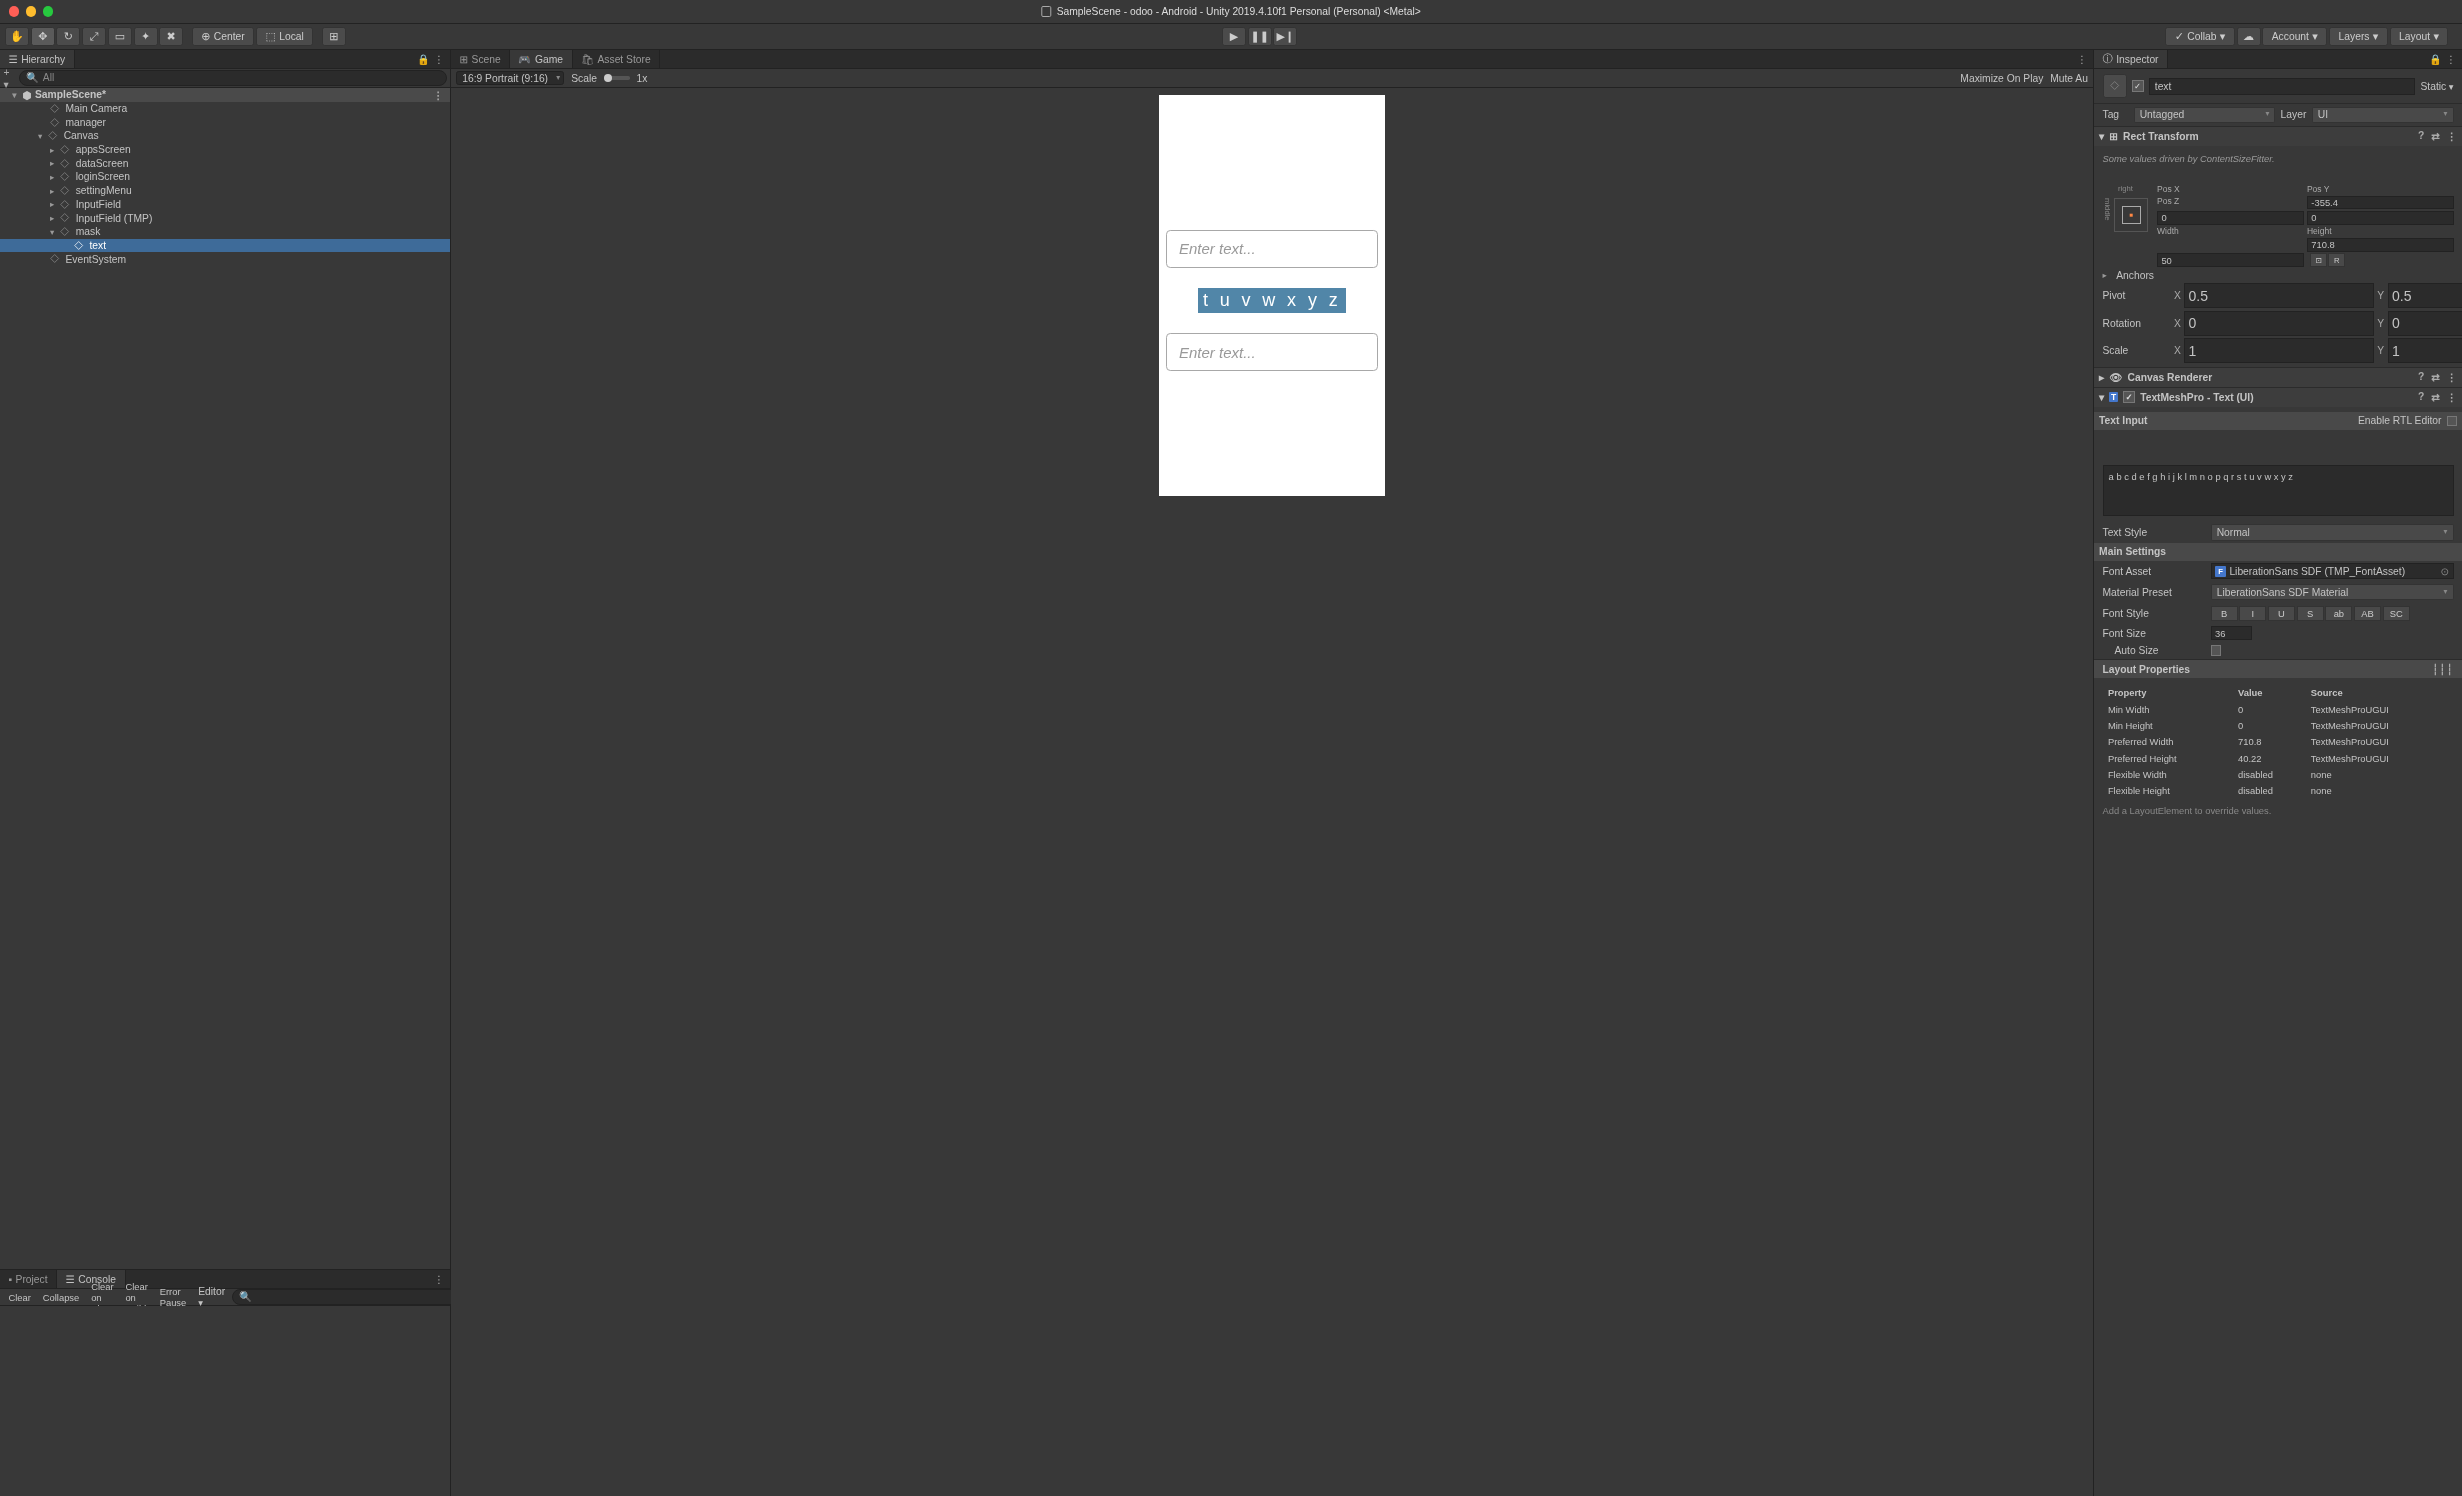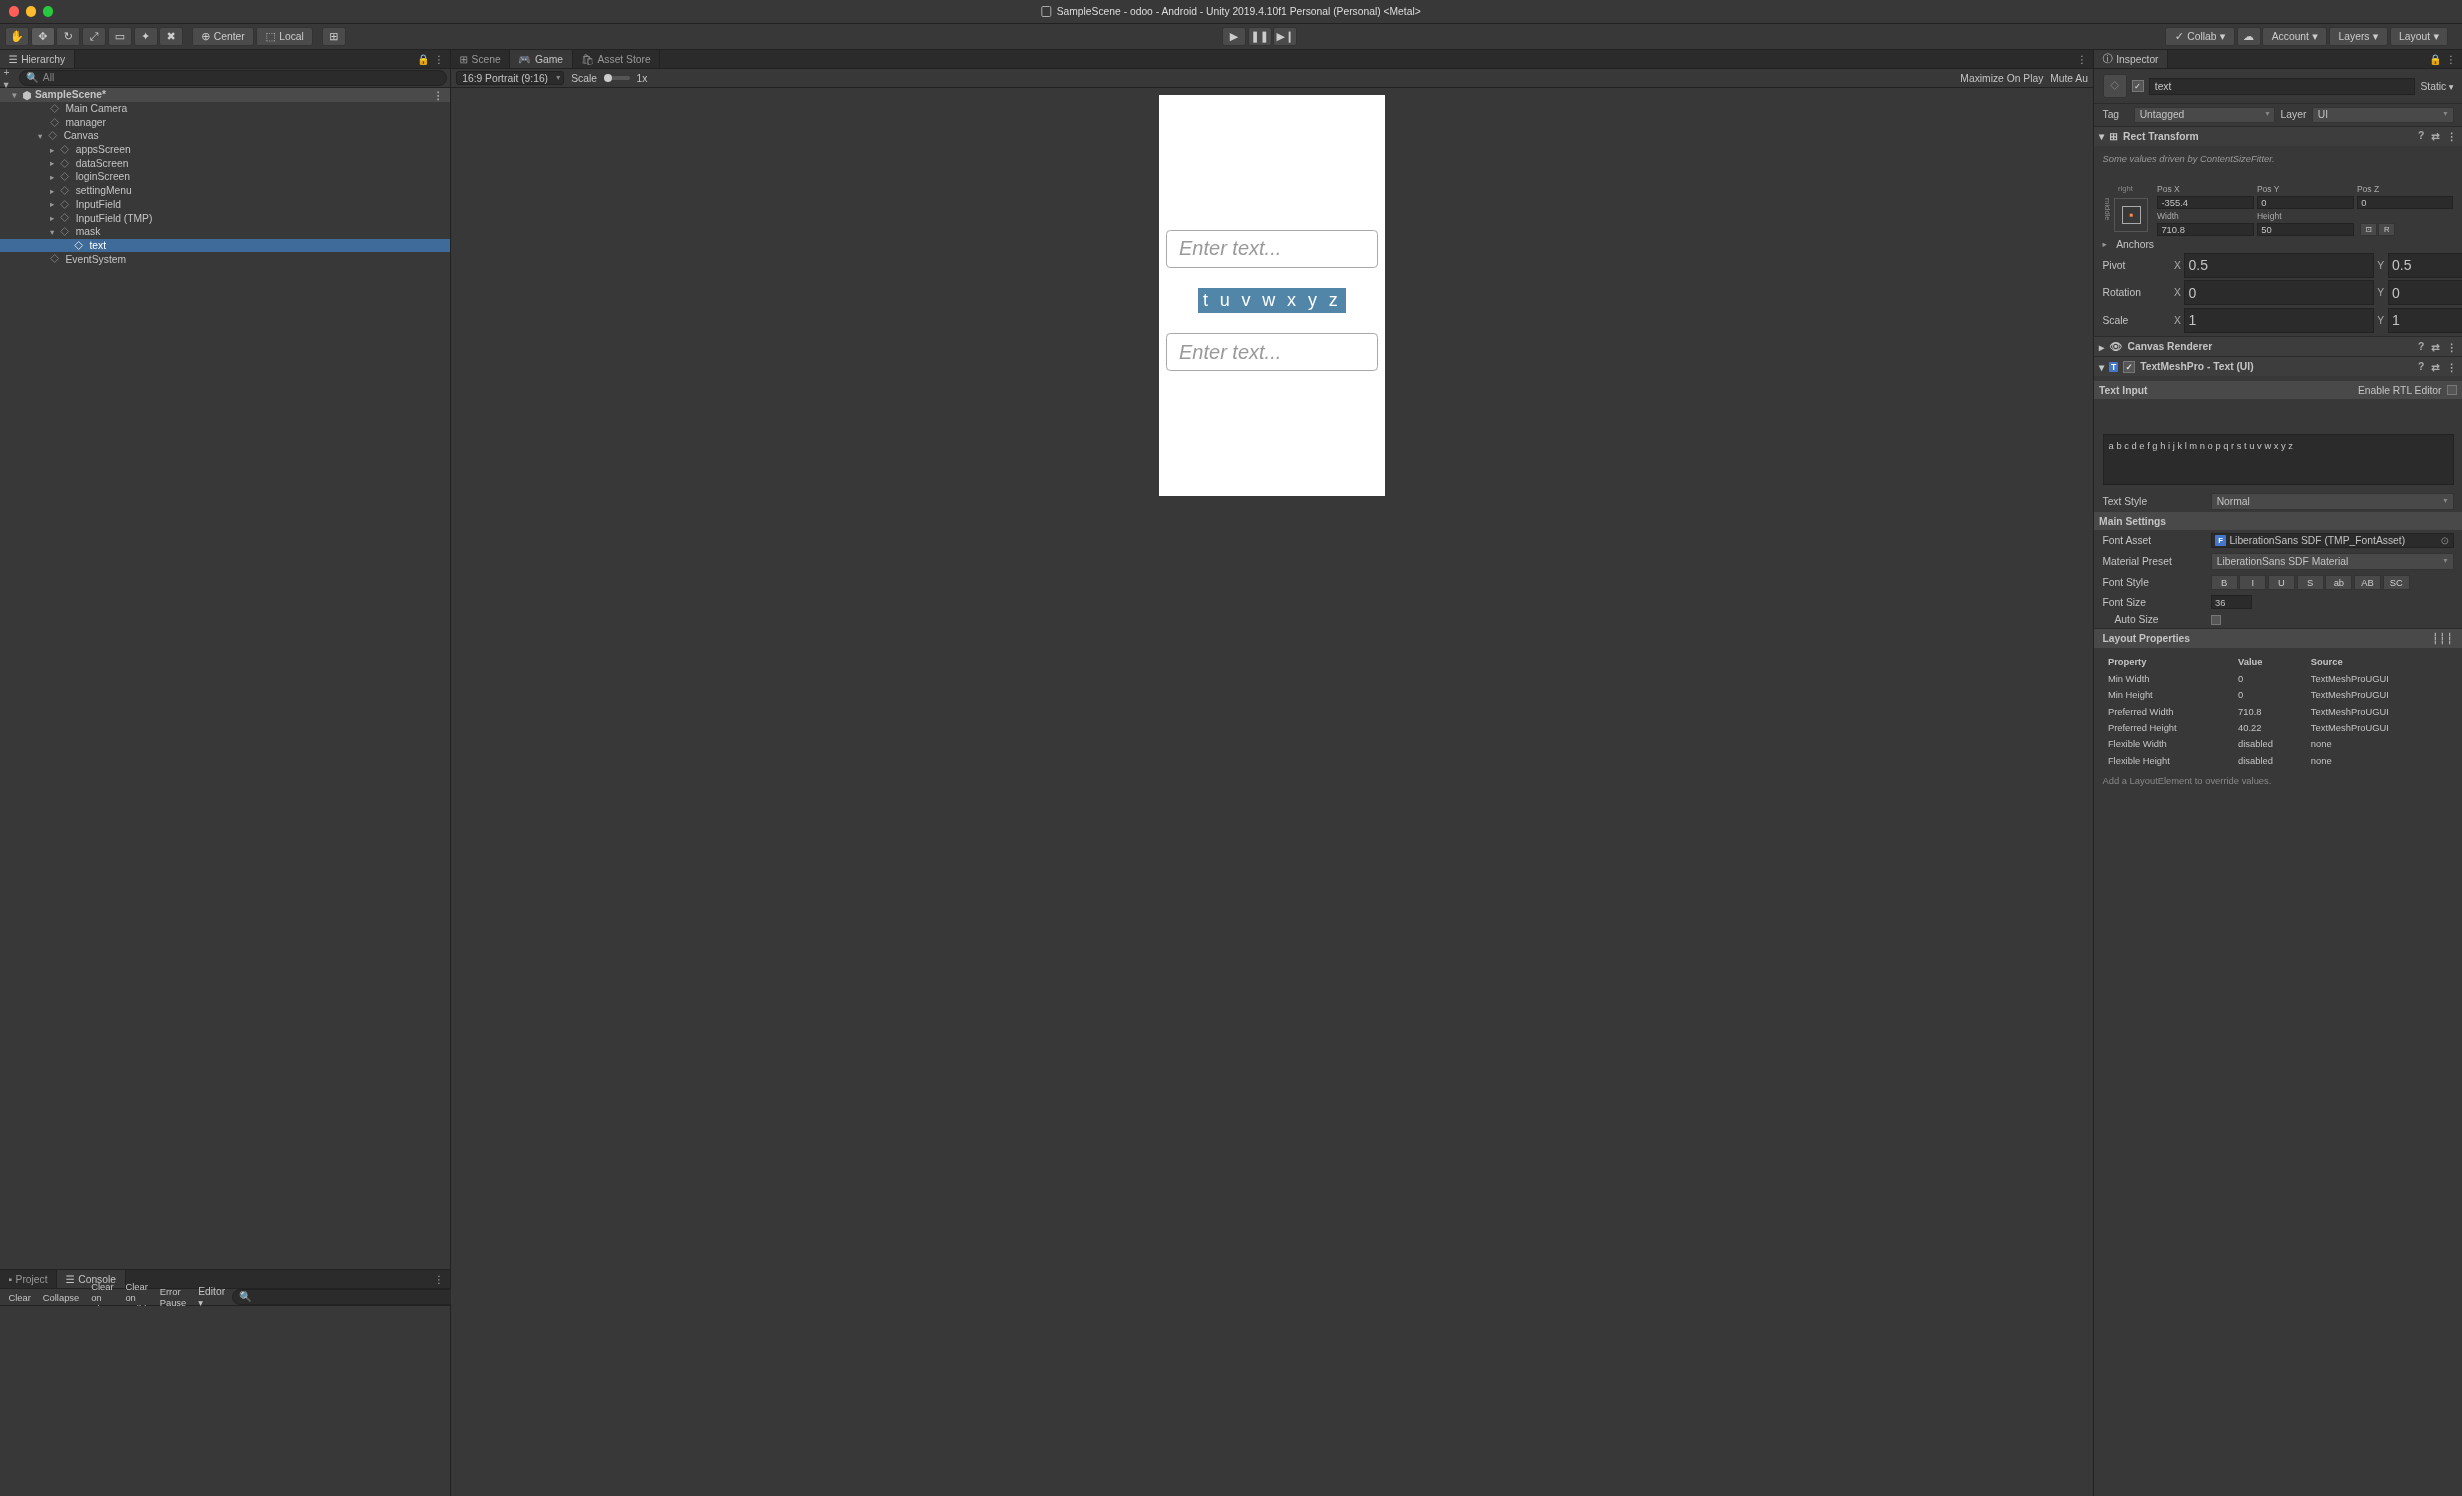--- a/index.html
+++ b/index.html
@@ -42,21 +42,21 @@
 .tree-arrow { width: 10.3px; color: #999; font-size: 8.5px; }
 .tree-icon { width: 12px; height: 10.3px; margin-right: 3.4px; display: flex; align-items: center; }
 .cube-icon { width: 9.4px; height: 9.4px; border: 0.9px solid #888; transform: rotate(45deg) scale(0.7); }
 .scene-dots { margin-left: auto; padding-right: 6.8px; color: #aaa; }
 
 .scene-toolbar { height: 19px; background: #383838; display: flex; align-items: center; padding: 0 5.1px; gap: 6.8px; border-bottom: 0.9px solid #222; font-size: 9.4px; }
 .dropdown-mini { background: #2b2b2b; border: 0.9px solid #222; padding: 0.9px 15.4px 0.9px 5.1px; border-radius: 2.6px; position: relative; color: #c4c4c4; }
 .dropdown-mini::after { content: "▾"; position: absolute; right: 3.4px; font-size: 7.7px; color: #888; }
 .scene-view { flex: 1; background: #383838; display: flex; align-items: flex-start; justify-content: center; padding-top: 6.8px; overflow: hidden; }
 .game-canvas { width: 226px; height: 401px; background: #fff; display: flex; flex-direction: column; align-items: center; padding-top: 135px; gap: 20.5px; }
-.input-box { width: 212px; height: 38px; border: 0.9px solid #a8a8a8; border-radius: 4.3px; display: flex; align-items: center; padding: 0 12px; font-size: 20px; font-style: italic; color: #999; }
+.input-box { width: 212px; height: 38px; border: 0.9px solid #a8a8a8; border-radius: 4.3px; display: flex; align-items: center; padding: 0 12px; font-size: 15px; font-style: italic; color: #999; }
 .masked-text { background: #5186a8; color: #ffffff; padding: 1.7px 5.1px; font-size: 18px; letter-spacing: 3.4px; font-family: sans-serif; }
 
 .bottom-panel { height: 227px; border-top: 1.7px solid #222; display: flex; flex-direction: column; }
 .console-toolbar { height: 17px; background: #383838; display: flex; align-items: center; padding: 0 3.4px; gap: 1.7px; border-bottom: 0.9px solid #222; }
 .console-btn { padding: 1.7px 5.1px; color: #c4c4c4; font-size: 9.4px; background: transparent; border: none; }
 .console-right { margin-left: auto; display: flex; align-items: center; gap: 1.7px; }
 .count-badge { padding: 0.9px 5.1px; background: #2b2b2b; border-radius: 6.8px; font-size: 9.4px; display: flex; align-items: center; gap: 2.6px; }
 .console-body { flex: 1; background: #383838; }
 
 .inspector-body { flex: 1; background: #383838; overflow-y: auto; overflow-x: hidden; }
@@ -76,21 +76,21 @@
 .comp-body { padding: 3.4px 8.5px; font-size: 9.4px; }
 .info-text { font-style: italic; color: #999; font-size: 9.4px; padding: 3.4px 0; }
 .anchor-row { display: flex; gap: 8.5px; align-items: flex-start; margin-top: 17px; }
 .anchor-visual { width: 46px; display: flex; flex-direction: column; align-items: center; }
 .anchor-box { width: 34px; height: 34px; border: 0.9px solid #555; position: relative; margin-top: 12px; }
 .anchor-inner { position: absolute; left: 6.8px; top: 6.8px; right: 6.8px; bottom: 6.8px; border: 0.9px solid #aaa; }
 .anchor-dot { position: absolute; left: 50%; top: 50%; width: 2.6px; height: 2.6px; background: #ff8844; transform: translate(-50%, -50%); }
 .anchor-text-v { writing-mode: vertical-lr; font-size: 7.7px; color: #888; }
 .anchor-text-h { font-size: 7.7px; color: #888; margin-bottom: -6.8px; }
 .anchor-fields { flex: 1; }
-.field-grid { display: grid; grid-template-columns: repeat(3, 1fr); gap: 1.7px 3.4px; }
+.field-grid { display: grid; grid-template-columns: repeat(2, 1fr); gap: 1.7px 3.4px; }
 .field-label { font-size: 8.5px; color: #aaa; }
 .num-field { width: 100%; height: 13.7px; background: #2b2b2b; border: 0.9px solid #222; padding: 0 3.4px; color: #c4c4c4; font-size: 9.4px; }
 .vec-row { display: flex; align-items: center; gap: 3.4px; margin-top: 2.6px; }
 .vec-row .insp-label { min-width: 68px; }
 .vec-label { color: #aaa; width: 10.3px; }
 .vec-field { flex: 1; height: 25px; background: #2b2b2b; border: 0.9px solid #222; padding: 0 3.4px; color: #c4c4c4; font-size: 14px; }
 .rt-btn-group { display: flex; gap: 0.9px; margin-left: 3.4px; }
 .rt-btn { width: 17px; height: 13.7px; background: #494949; border: 0.9px solid #333; font-size: 7.7px; color: #ccc; display: flex; align-items: center; justify-content: center; }
 
 .text-section-header { background: #494949; padding: 3.4px 5.1px; display: flex; align-items: center; font-size: 9.4px; font-weight: bold; }

